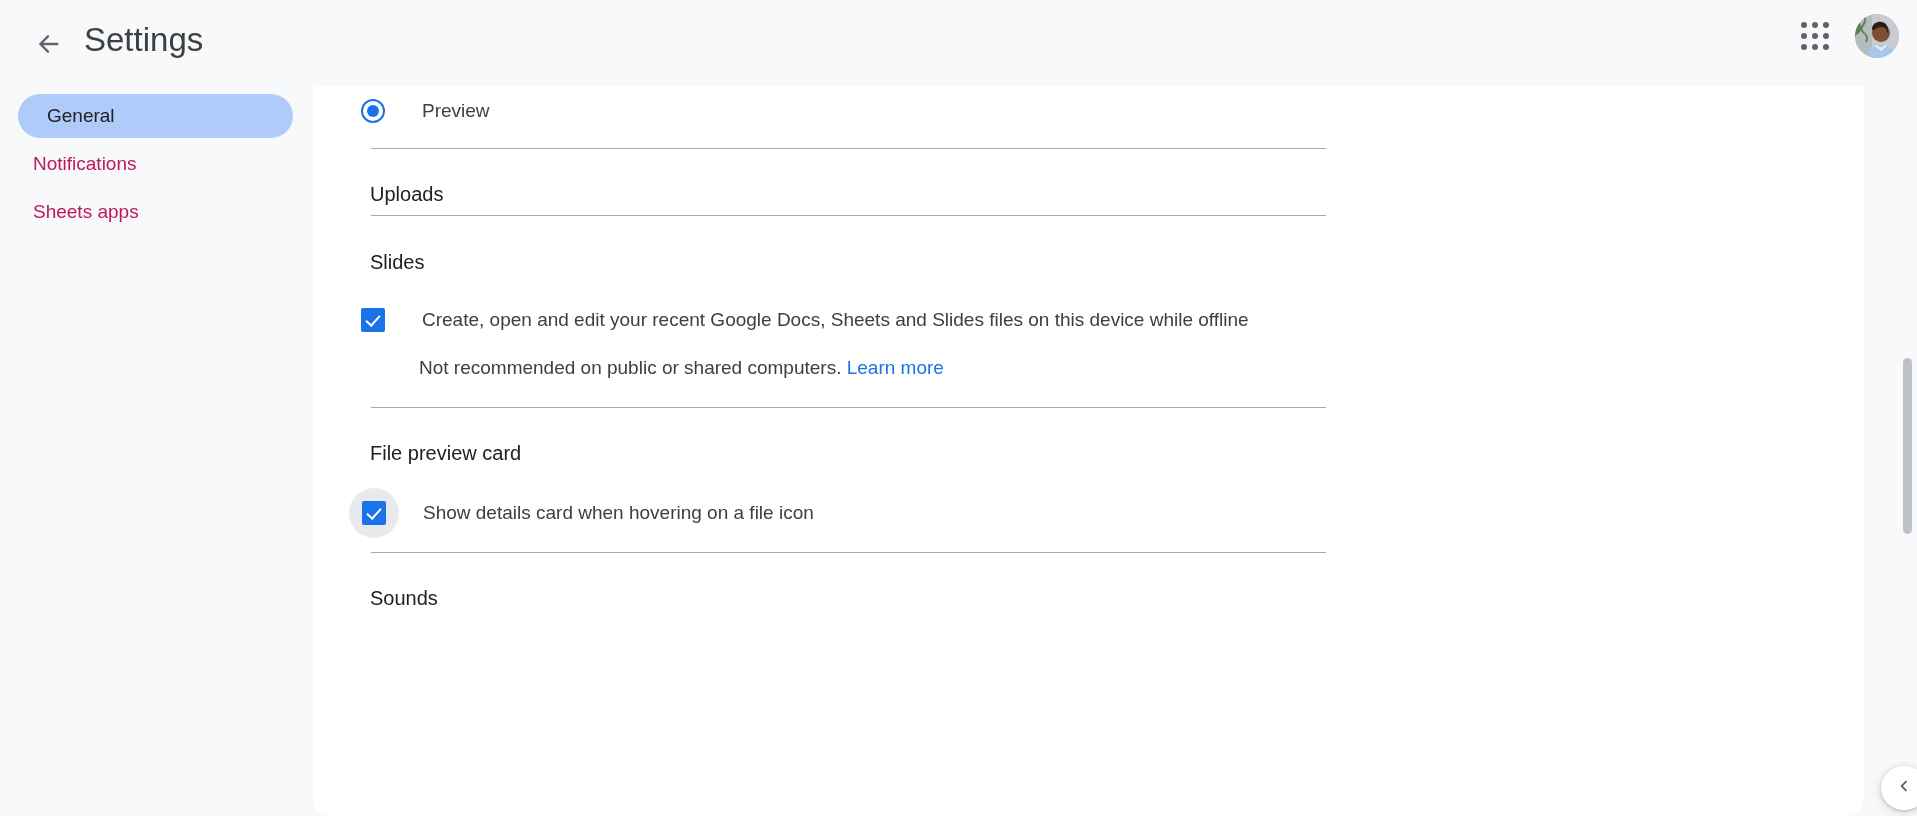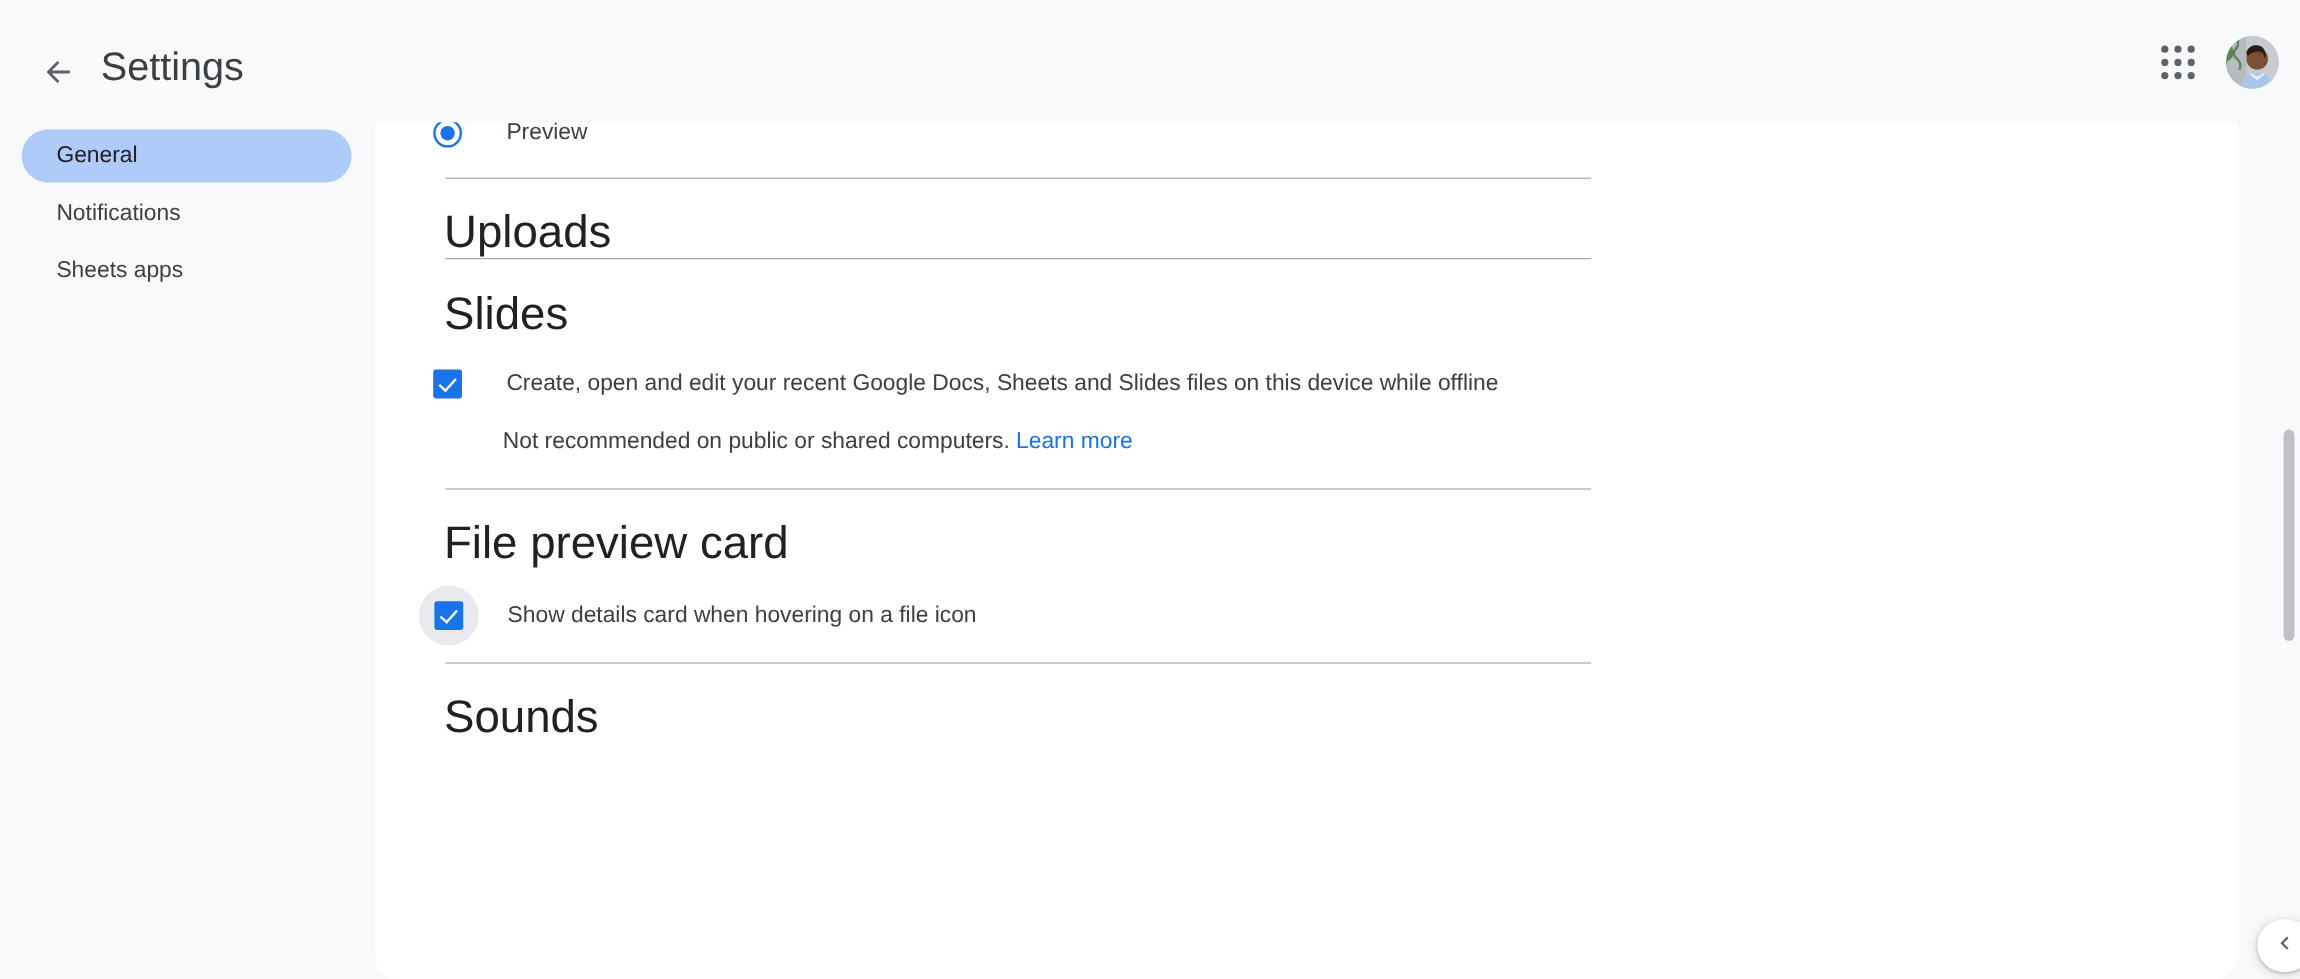--- a/index.html
+++ b/index.html
@@ -16,21 +16,21 @@
   .app {
     position: relative;
     width: 1917px;
     height: 816px;
     background: #f8f9fa;
   }
 
   
   .topbar {
     position: absolute;
-    top: 16px; left: 0;
+    top: 0; left: 0;
     width: 1917px;
     height: 86px;
     display: flex;
     align-items: center;
     background: #f8f9fa;
     z-index: 5;
   }
 
   .back-btn {
     position: absolute;
@@ -98,33 +98,33 @@
     cursor: pointer;
     background: #b9bfc4;
     flex: none;
   }
   .avatar svg { display: block; }
 
   
   .sidebar {
     position: absolute;
     left: 0;
-    top: 100px;
+    top: 86px;
     width: 313px;
     padding-top: 8px;
   }
 
   .side-item {
     height: 44px;
     display: flex;
     align-items: center;
-    padding-left: 47px;
+    padding-left: 33px;
     border-radius: 0 22px 22px 0;
     font-size: 19px;
-    color: #404040;
+    color: #be185d;
     cursor: pointer;
     white-space: nowrap;
     margin-bottom: 4px;
     width: 275px;
   }
   .side-item.selected {
     background: #aecbfa;
     color: #202124;
     width: 275px;
     margin-left: 18px;
@@ -185,21 +185,21 @@
 
   .divider {
     height: 1px;
     background: #5f6368;
     opacity: .55;
     margin-left: 58px;
     width: 955px;
   }
 
   .section-title {
-    font-size: 38px;
+    font-size: 20px;
     color: #202124;
     font-weight: 400;
     padding-left: 57px;
     line-height: 42px;
     white-space: nowrap;
   }
 
   .check-row {
     display: flex;
     align-items: center;

